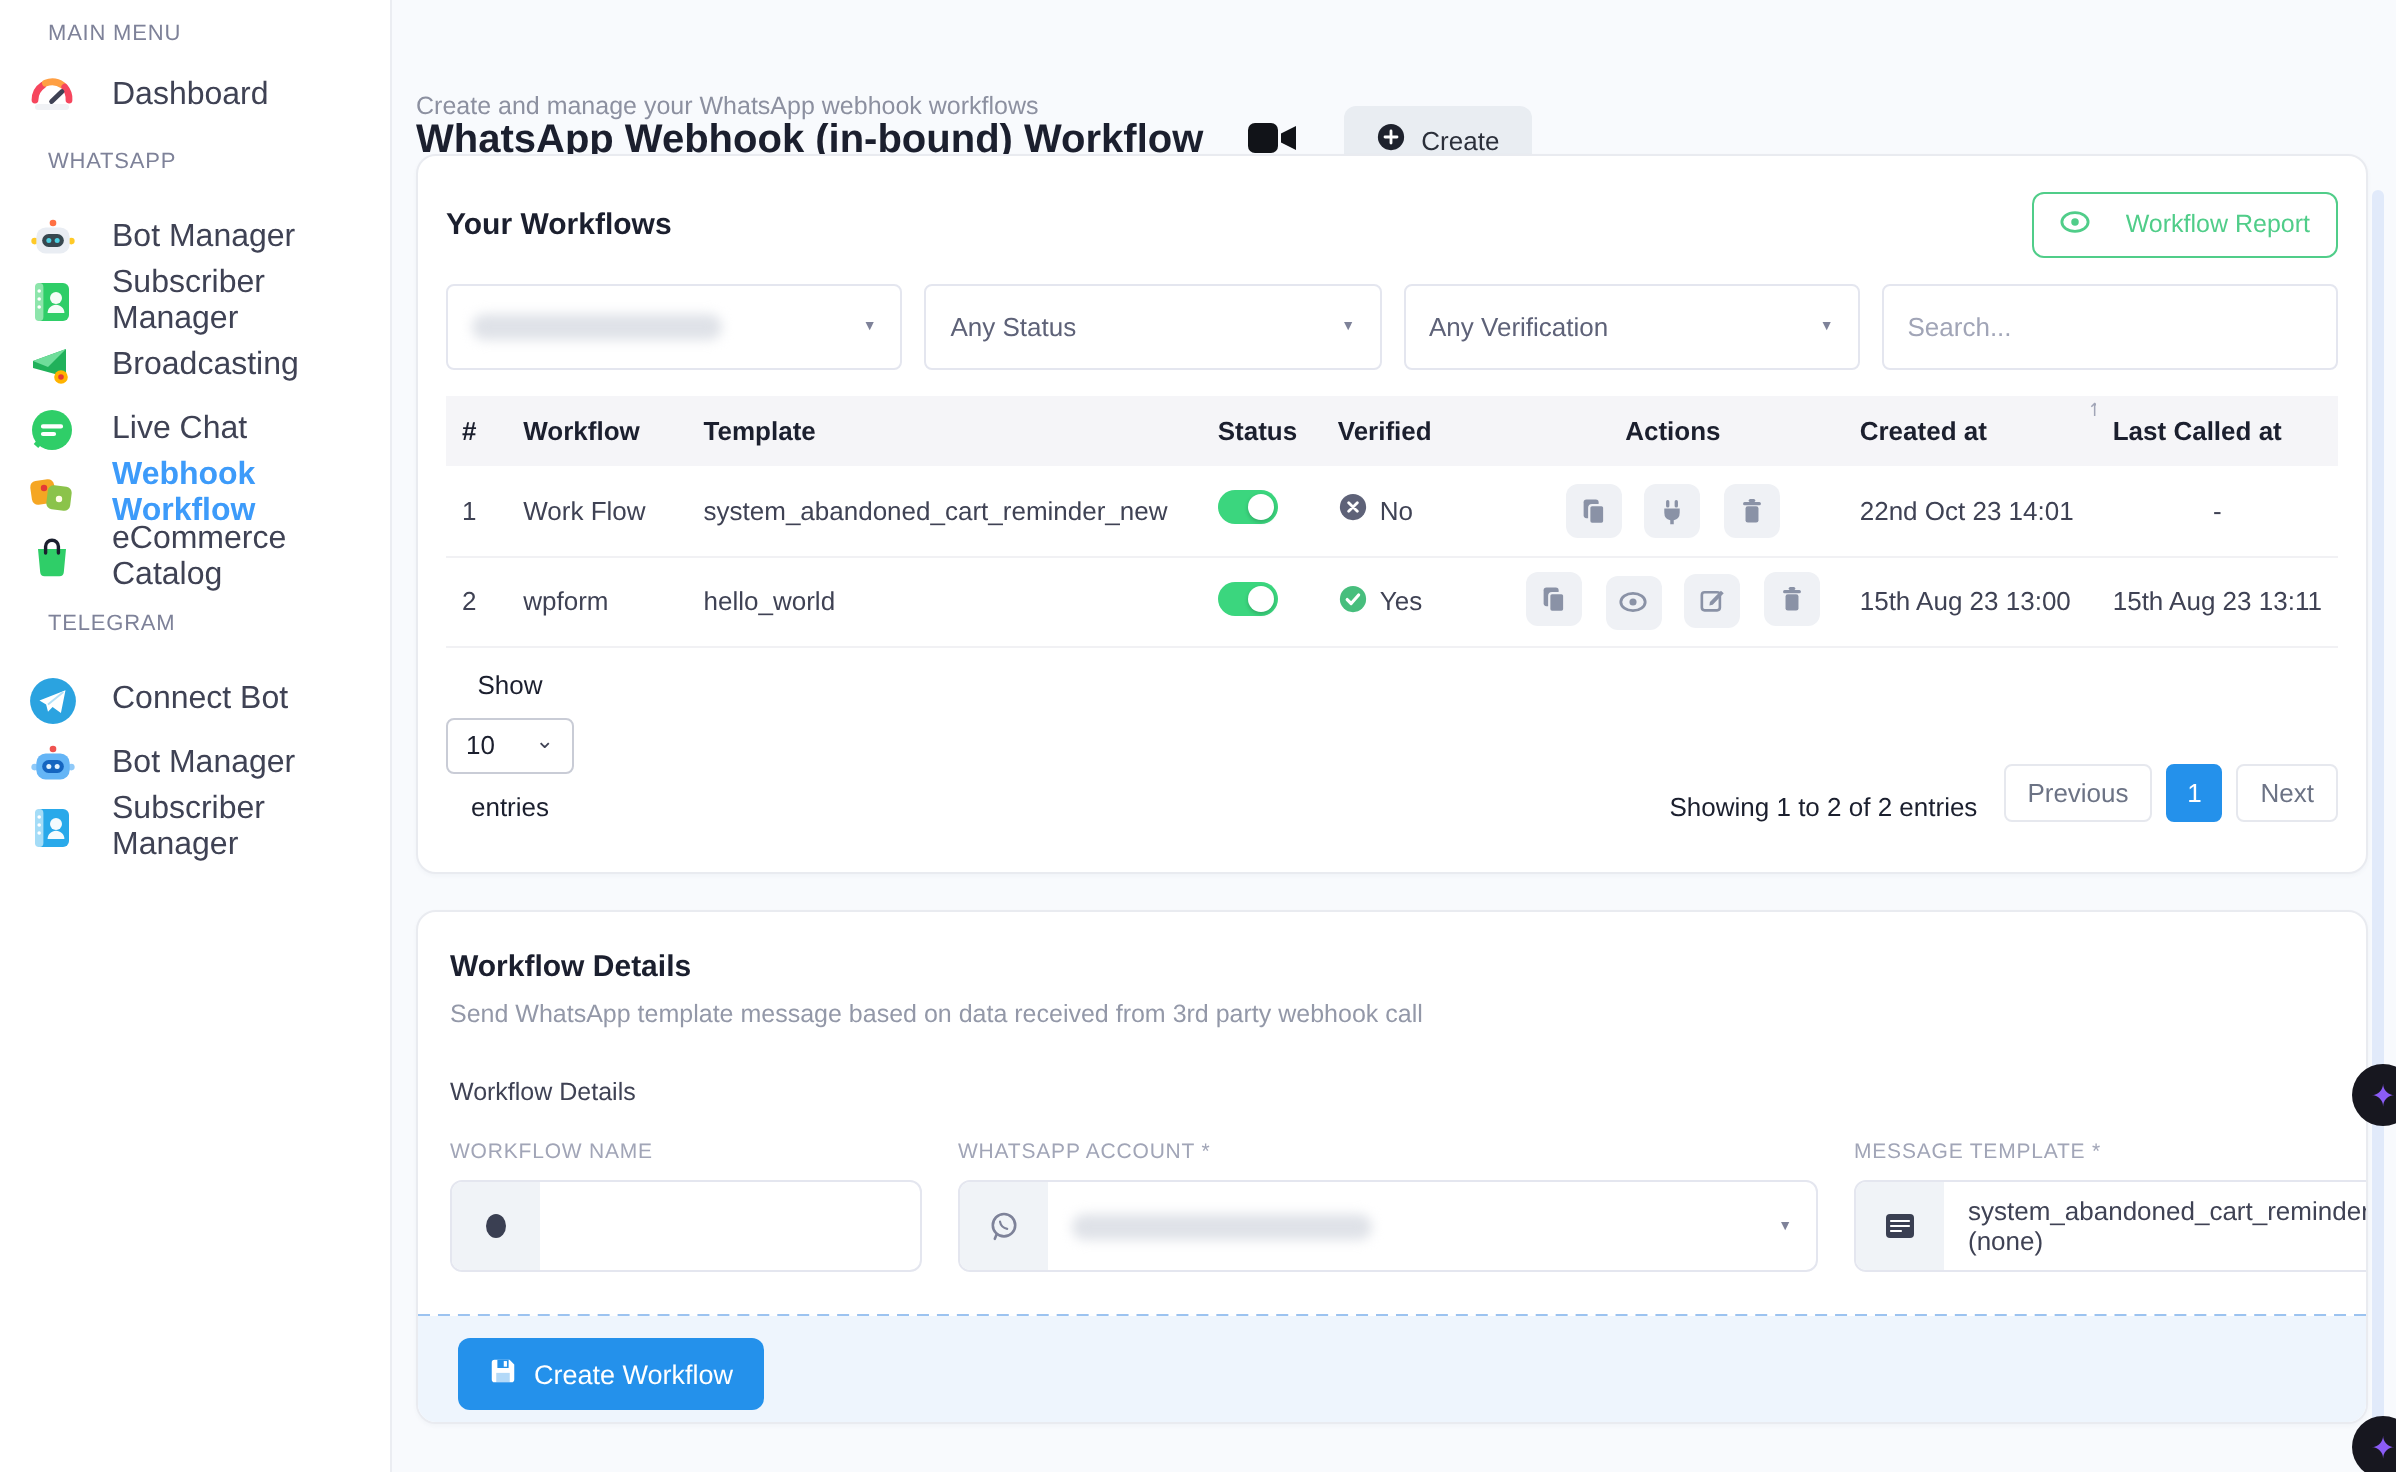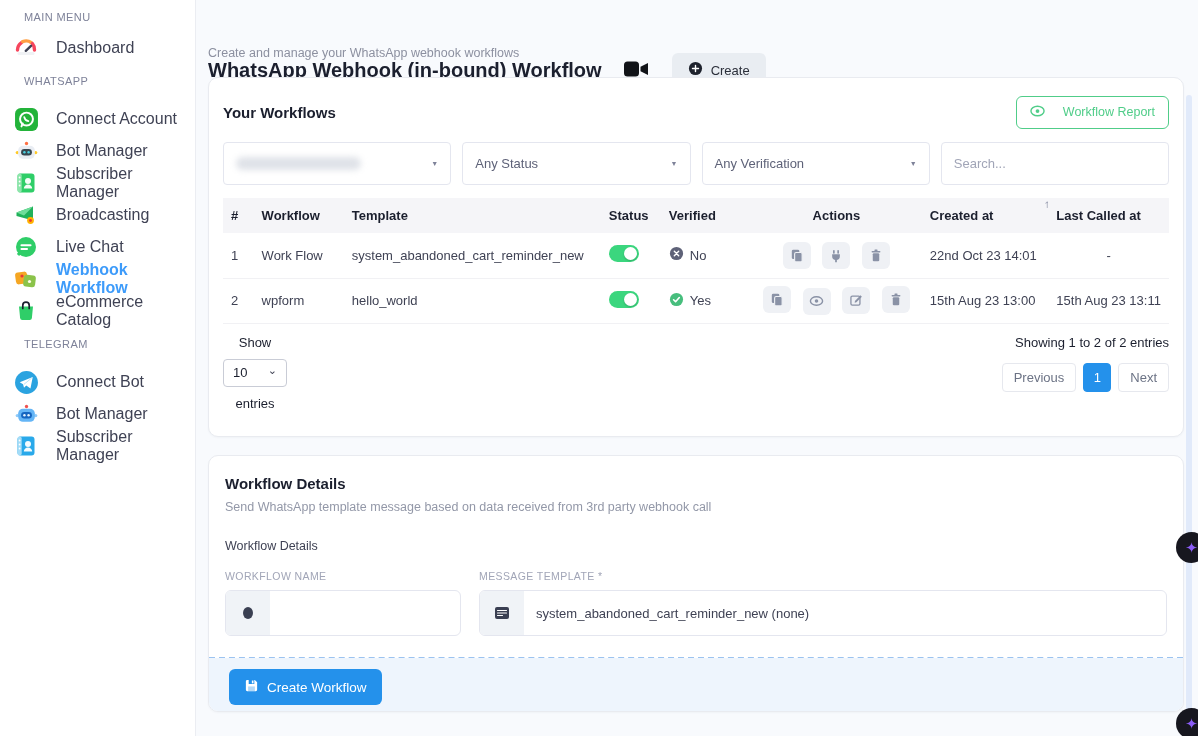--- a/index.html
+++ b/index.html
@@ -86,21 +86,21 @@
   }
 
   
   .table-footer { display:flex; justify-content:space-between; margin-top:11px; }
   .show-group { display:flex; align-items:center; gap:9px; font-size:13px; color:#1b1f2e;flex-direction:column; }
   .page-size {
     width:64px; height:28px; border:1px solid #c9ccd6; border-radius:4px; background:#fff;
     display:flex; align-items:center; justify-content:space-between; padding:0 9px; font-size:13px; cursor:pointer;
   }
   .page-size .chev { font-size:11px; color:#3f4254; margin-top:-4px; }
-  .footer-right { display:flex; flex-direction:column; align-items:flex-end; gap:13px; }
+  .footer-right { display:flex; flex-direction:row; align-items:flex-end; gap:13px; }
   .showing-text { font-size:13px; color:#1b1f2e; }
   .pagination { display:flex; gap:7px; }
   .page-btn {
     border:1px solid #e6e8ee; background:#fff; color:#6c7385; border-radius:4px;
     padding:6px 11px; font-size:13px; cursor:pointer; font-family:inherit;
   }
   .page-btn.current { background:#2491eb; border-color:#2491eb; color:#fff; width:28px; padding:6px 0; text-align:center; }
 
   
   .details-subtitle { font-size:12.5px; color:#9398a8; margin-top:8px; }
@@ -145,31 +145,20 @@
           <path d="M18.4 7.6a9 9 0 0 1 2.1 6.4" fill="none" stroke="#f6465d" stroke-width="3.4" stroke-linecap="round"></path>
           <path d="M11.8 14.8L17 9.8" stroke="#3f4254" stroke-width="2.4" stroke-linecap="round"></path>
           <path d="M5 17.5h14" stroke="#f0f2f5" stroke-width="3" stroke-linecap="round"></path>
         </svg>
     </span>
     <span class="slabel">Dashboard</span>
   </div>
 
   <div class="side-section-label">WHATSAPP</div>
   <div class="side-gap"></div>
-  <div class="side-item">
-    <span class="sicon">
-      <svg width="25" height="25" viewBox="0 0 24 24">
-          <rect x="1" y="1" width="22" height="22" rx="5.5" fill="#23b33a"></rect>
-          <circle cx="12" cy="11.6" r="6.2" fill="none" stroke="#fff" stroke-width="1.9"></circle>
-          <path d="M7.2 18.6l1.1-2.8" stroke="#fff" stroke-width="1.9" stroke-linecap="round"></path>
-          <path d="M9.8 9.6c.4 2 2 3.6 4 4" stroke="#fff" stroke-width="1.6" stroke-linecap="round" fill="none"></path>
-        </svg>
-    </span>
-    <span class="slabel">Connect Account</span>
-  </div>
   <div class="side-item">
     <span class="sicon">
       <svg width="25" height="25" viewBox="0 0 24 24">
           <circle cx="3.2" cy="13" r="1.6" fill="#ffca28"></circle>
           <circle cx="20.8" cy="13" r="1.6" fill="#ffca28"></circle>
           <circle cx="12" cy="4.3" r="1.6" fill="#ff7043"></circle>
           <rect x="4" y="6.5" width="16" height="12.5" rx="4.5" fill="#e9edf3"></rect>
           <rect x="6.8" y="9.6" width="10.4" height="6.2" rx="3.1" fill="#37474f"></rect>
           <circle cx="10" cy="12.7" r="1.2" fill="#4dd0e1"></circle>
           <circle cx="14" cy="12.7" r="1.2" fill="#4dd0e1"></circle>
@@ -469,20 +458,36 @@
         <span class="prepend">
           <svg width="12" height="14" viewBox="0 0 12 14">
               <ellipse cx="6" cy="7" rx="5" ry="6" fill="#3a3f52"></ellipse>
             </svg>
         </span>
         <span class="field-body">
             <input value="" style="">
           </span>
       </div>
     </div>
+    <div class="fcol2">
+      <div class="field-label">WHATSAPP ACCOUNT *</div>
+      <div class="input-group">
+        <span class="prepend">
+          <svg width="16" height="16" viewBox="0 0 16 16">
+              <circle cx="8" cy="7.6" r="5.6" fill="none" stroke="#7e8299" stroke-width="1.3"></circle>
+              <path d="M3.4 14.4l1-2.4" stroke="#7e8299" stroke-width="1.3" stroke-linecap="round"></path>
+              <path d="M6 5.8c.3 1.8 1.7 3.2 3.6 3.6" stroke="#7e8299" stroke-width="1.1" stroke-linecap="round" fill="none"></path>
+            </svg>
+        </span>
+        <span class="field-body">
+          <span class="blur-chip small"></span>
+          <span class="caret">▼</span>
+        </span>
+      </div>
+    </div>
     <div class="fcol3">
       <div class="field-label">MESSAGE TEMPLATE *</div>
       <div class="input-group">
         <span class="prepend">
           <svg width="16" height="14" viewBox="0 0 16 14">
               <rect x="1" y="1" width="14" height="12" rx="2" fill="#3a3f52"></rect>
               <path d="M3.5 4.5h9M3.5 7h9M3.5 9.5h5" stroke="#fff" stroke-width="1.1" stroke-linecap="round"></path>
             </svg>
         </span>
         <span class="field-body">

